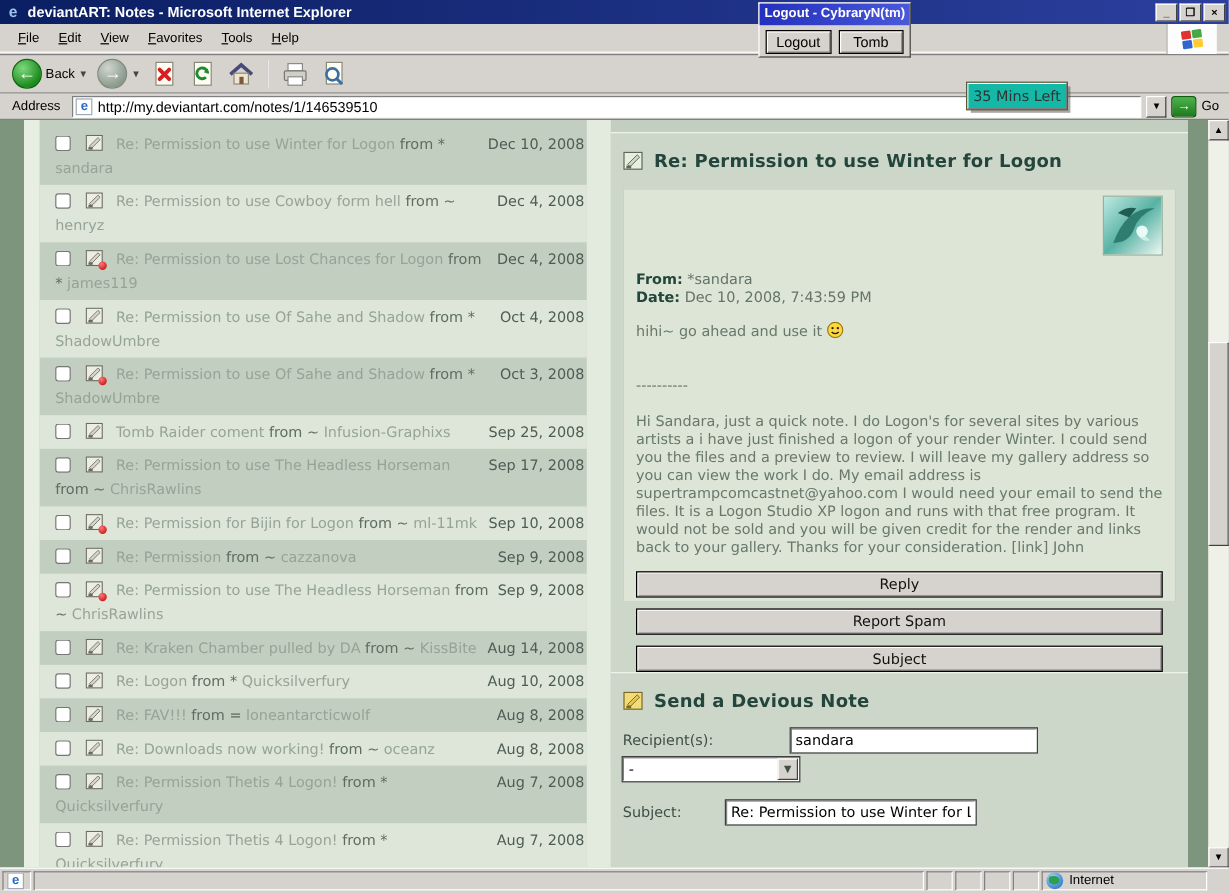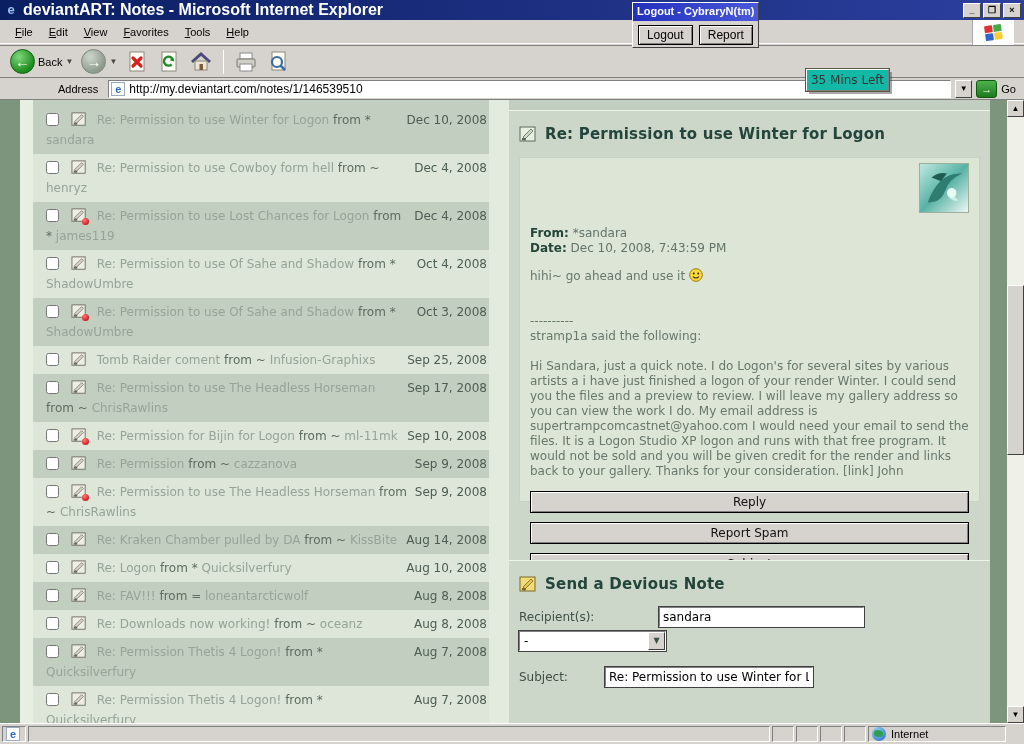--- a/index.html
+++ b/index.html
@@ -3,21 +3,21 @@
 <meta charset="utf-8">
 <style>
   * { margin:0; padding:0; box-sizing:border-box; }
   html,body { width:1024px; height:744px; overflow:hidden; }
   body { font-family:"Liberation Sans", sans-serif; font-size:11px; background:#d6d3ce; position:relative; }
 
   
   .titlebar { position:absolute; left:0; top:0; width:1024px; height:20px;
     background:linear-gradient(90deg,#0a1e62,#2c3f9e); color:#fff; display:flex; align-items:center; padding:0 3px; }
   .titlebar .t-icon { width:16px; height:16px; margin-right:4px; font-weight:bold; color:#9cc1ef; font-size:13px; line-height:16px; text-align:center; }
-  .titlebar .t-text { font-weight:bold; font-size:16px; flex:1; white-space:nowrap; }
+  .titlebar .t-text { font-weight:bold; font-size:12px; flex:1; white-space:nowrap; }
   .winbtns { display:flex; gap:2px; }
   .winbtn { width:18px; height:15px; background:#d6d3ce; border:1px solid; border-color:#fff #404040 #404040 #fff;
     font-size:9px; font-weight:bold; text-align:center; line-height:13px; color:#000; }
 
   .menubar { position:absolute; left:0; top:20px; width:1024px; height:24px; background:#d6d3ce;
     border-bottom:1px solid #fff; display:flex; align-items:center; padding-left:8px; gap:2px; }
   .menu-item { padding:3px 7px; color:#000; }
   .menu-item::first-letter { text-decoration:underline; }
   .flagpane { position:absolute; right:10px; top:20px; width:42px; height:25px; background:#fdfdfd;
     border-left:1px solid #aaa; display:flex; align-items:center; justify-content:center; }
@@ -28,21 +28,21 @@
   .circle { width:25px; height:25px; border-radius:50%; display:flex; align-items:center; justify-content:center;
     color:#fff; font-size:15px; font-weight:bold; }
   .circle.green { background:radial-gradient(circle at 35% 30%,#7ed87e,#1c8c1c 70%); border:1px solid #116311; }
   .circle.gray  { background:radial-gradient(circle at 35% 30%,#cfd6cd,#8d9b8d 70%); border:1px solid #7d8a7d; }
   .caret { font-size:8px; color:#444; }
   .tsep { width:1px; height:24px; background:#808080; border-right:1px solid #fff; margin:0 6px; }
   .ticon { width:24px; height:24px; }
 
   .addressbar { position:absolute; left:0; top:78px; width:1024px; height:22px; background:#d6d3ce;
     border-bottom:1px solid #808080; display:flex; align-items:center; padding:0 4px; gap:4px; }
-  .addr-label { padding:0 6px; color:#000;margin-left:48px; }
+  .addr-label { padding:0 6px; color:#000; }
   .addr-field { flex:1; height:18px; background:#fff; border:1px solid; border-color:#808080 #fff #fff #808080;
     display:flex; align-items:center; padding:0 2px; gap:4px; }
   .addr-field .url { font-size:12px; color:#000; white-space:nowrap; overflow:hidden; }
   .doc-ico { width:14px; height:14px; background:#fff; border:1px solid #9ab; color:#2a6bc0; font-weight:bold;
     font-size:11px; line-height:12px; text-align:center; }
   .drop-btn { width:17px; height:18px; background:#d6d3ce; border:1px solid; border-color:#fff #404040 #404040 #fff;
     font-size:8px; text-align:center; line-height:16px; }
   .go-btn { display:flex; align-items:center; gap:4px; padding-right:4px; }
   .go-arrow { width:21px; height:18px; background:linear-gradient(#4db34d,#1d7a1d); border:1px solid #0f5a0f;
     border-radius:3px; color:#fff; text-align:center; line-height:16px; font-weight:bold; }
@@ -213,21 +213,21 @@
   <span class="go-btn">
     <span class="go-arrow">→</span>
     <span>Go</span>
   </span>
 </div>
 
 <div class="logoutwin">
   <div class="lw-title">Logout - CybraryN(tm)</div>
   <div class="lw-body">
     <span class="lw-btn">Logout</span>
-    <span class="lw-btn">Report</span>
+    <span class="lw-btn">Tomb</span>
   </div>
 </div>
 <div class="tooltip">35 Mins Left</div>
 
 <div class="content">
   <div class="stripe-dark-l"></div>
   <div class="stripe-light-l"></div>
   <div class="stripe-light-m"></div>
   <div class="stripe-dark-r"></div>
 
@@ -510,21 +510,20 @@
           <svg class="smiley" width="14" height="14" viewBox="0 0 14 14">
             <circle cx="7" cy="7" r="6.3" fill="#ffd93b" stroke="#9a7a10"></circle>
             <circle cx="4.8" cy="5.4" r="1" fill="#222"></circle>
               <circle cx="9.2" cy="5.4" r="1" fill="#222"></circle>
             <path d="M4 8.6 q3 2.8 6 0" fill="none" stroke="#222" stroke-width="1.1"></path>
           </svg>
         </div>
         <div class="blank"></div>
         <div class="blank"></div>
         <div>----------</div>
-        <div>stramp1a said the following:</div>
         <div class="blank"></div>
         <div>Hi Sandara, just a quick note. I do Logon's for several sites by various artists a i have just finished a logon of your render Winter. I could send you the files and a preview to review. I will leave my gallery address so you can view the work I do. My email address is supertrampcomcastnet@yahoo.com I would need your email to send the files. It is a Logon Studio XP logon and runs with that free program. It would not be sold and you will be given credit for the render and links back to your gallery. Thanks for your consideration. [link] John</div>
       </div>
       <div class="btnrow">
         <button class="pbtn">Reply</button>
         <button class="pbtn">Report Spam</button>
         <button class="pbtn">Subject</button>
       </div>
     </div>
   </div>

